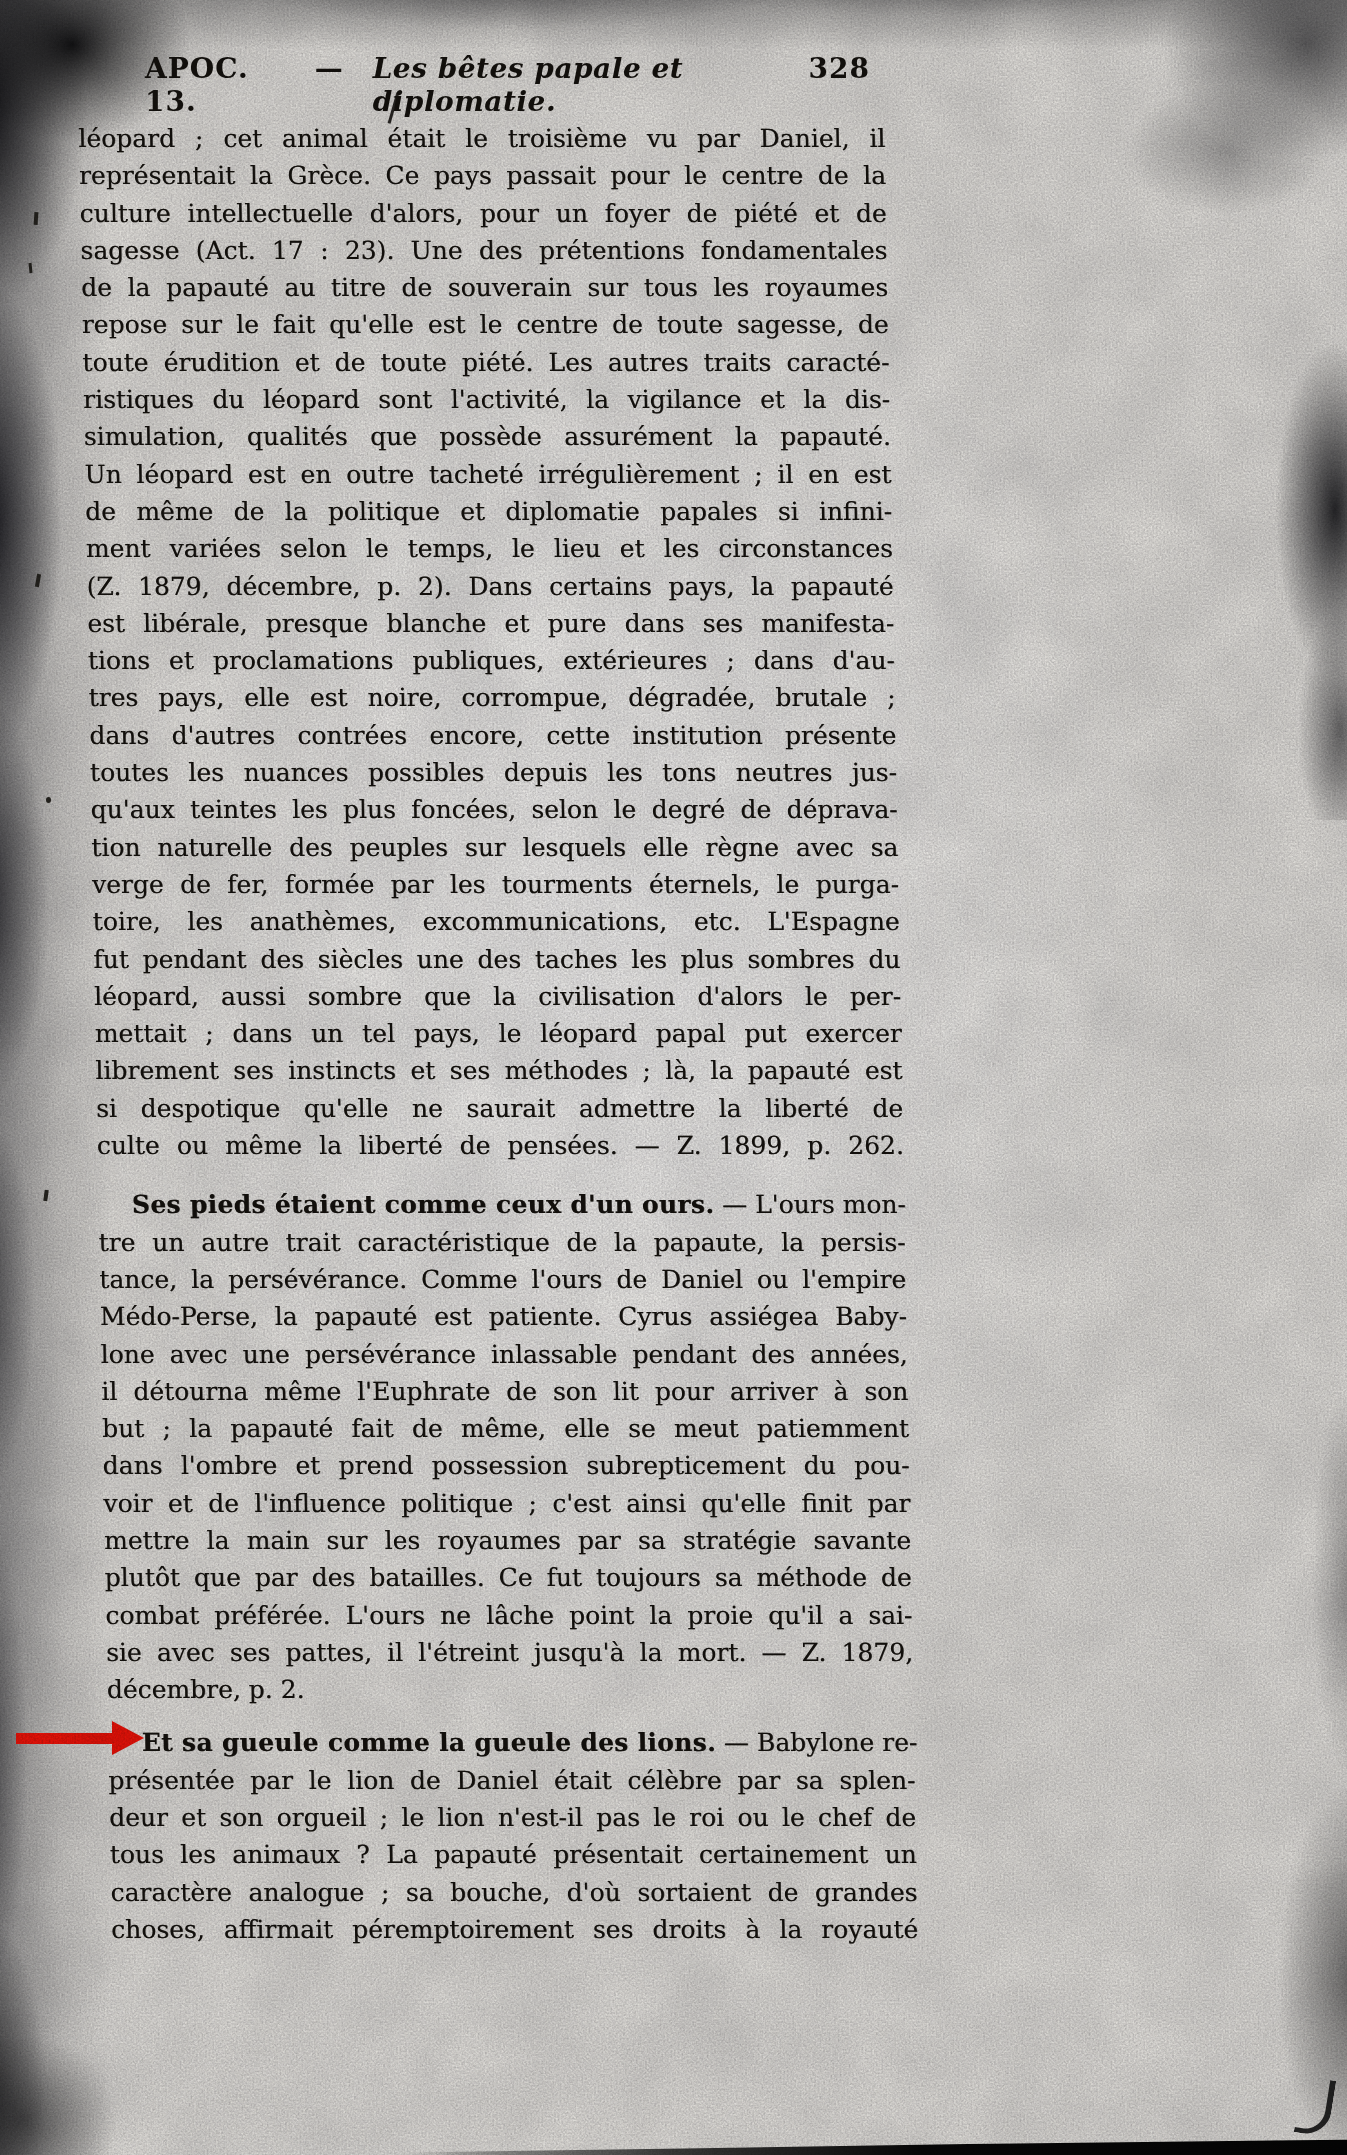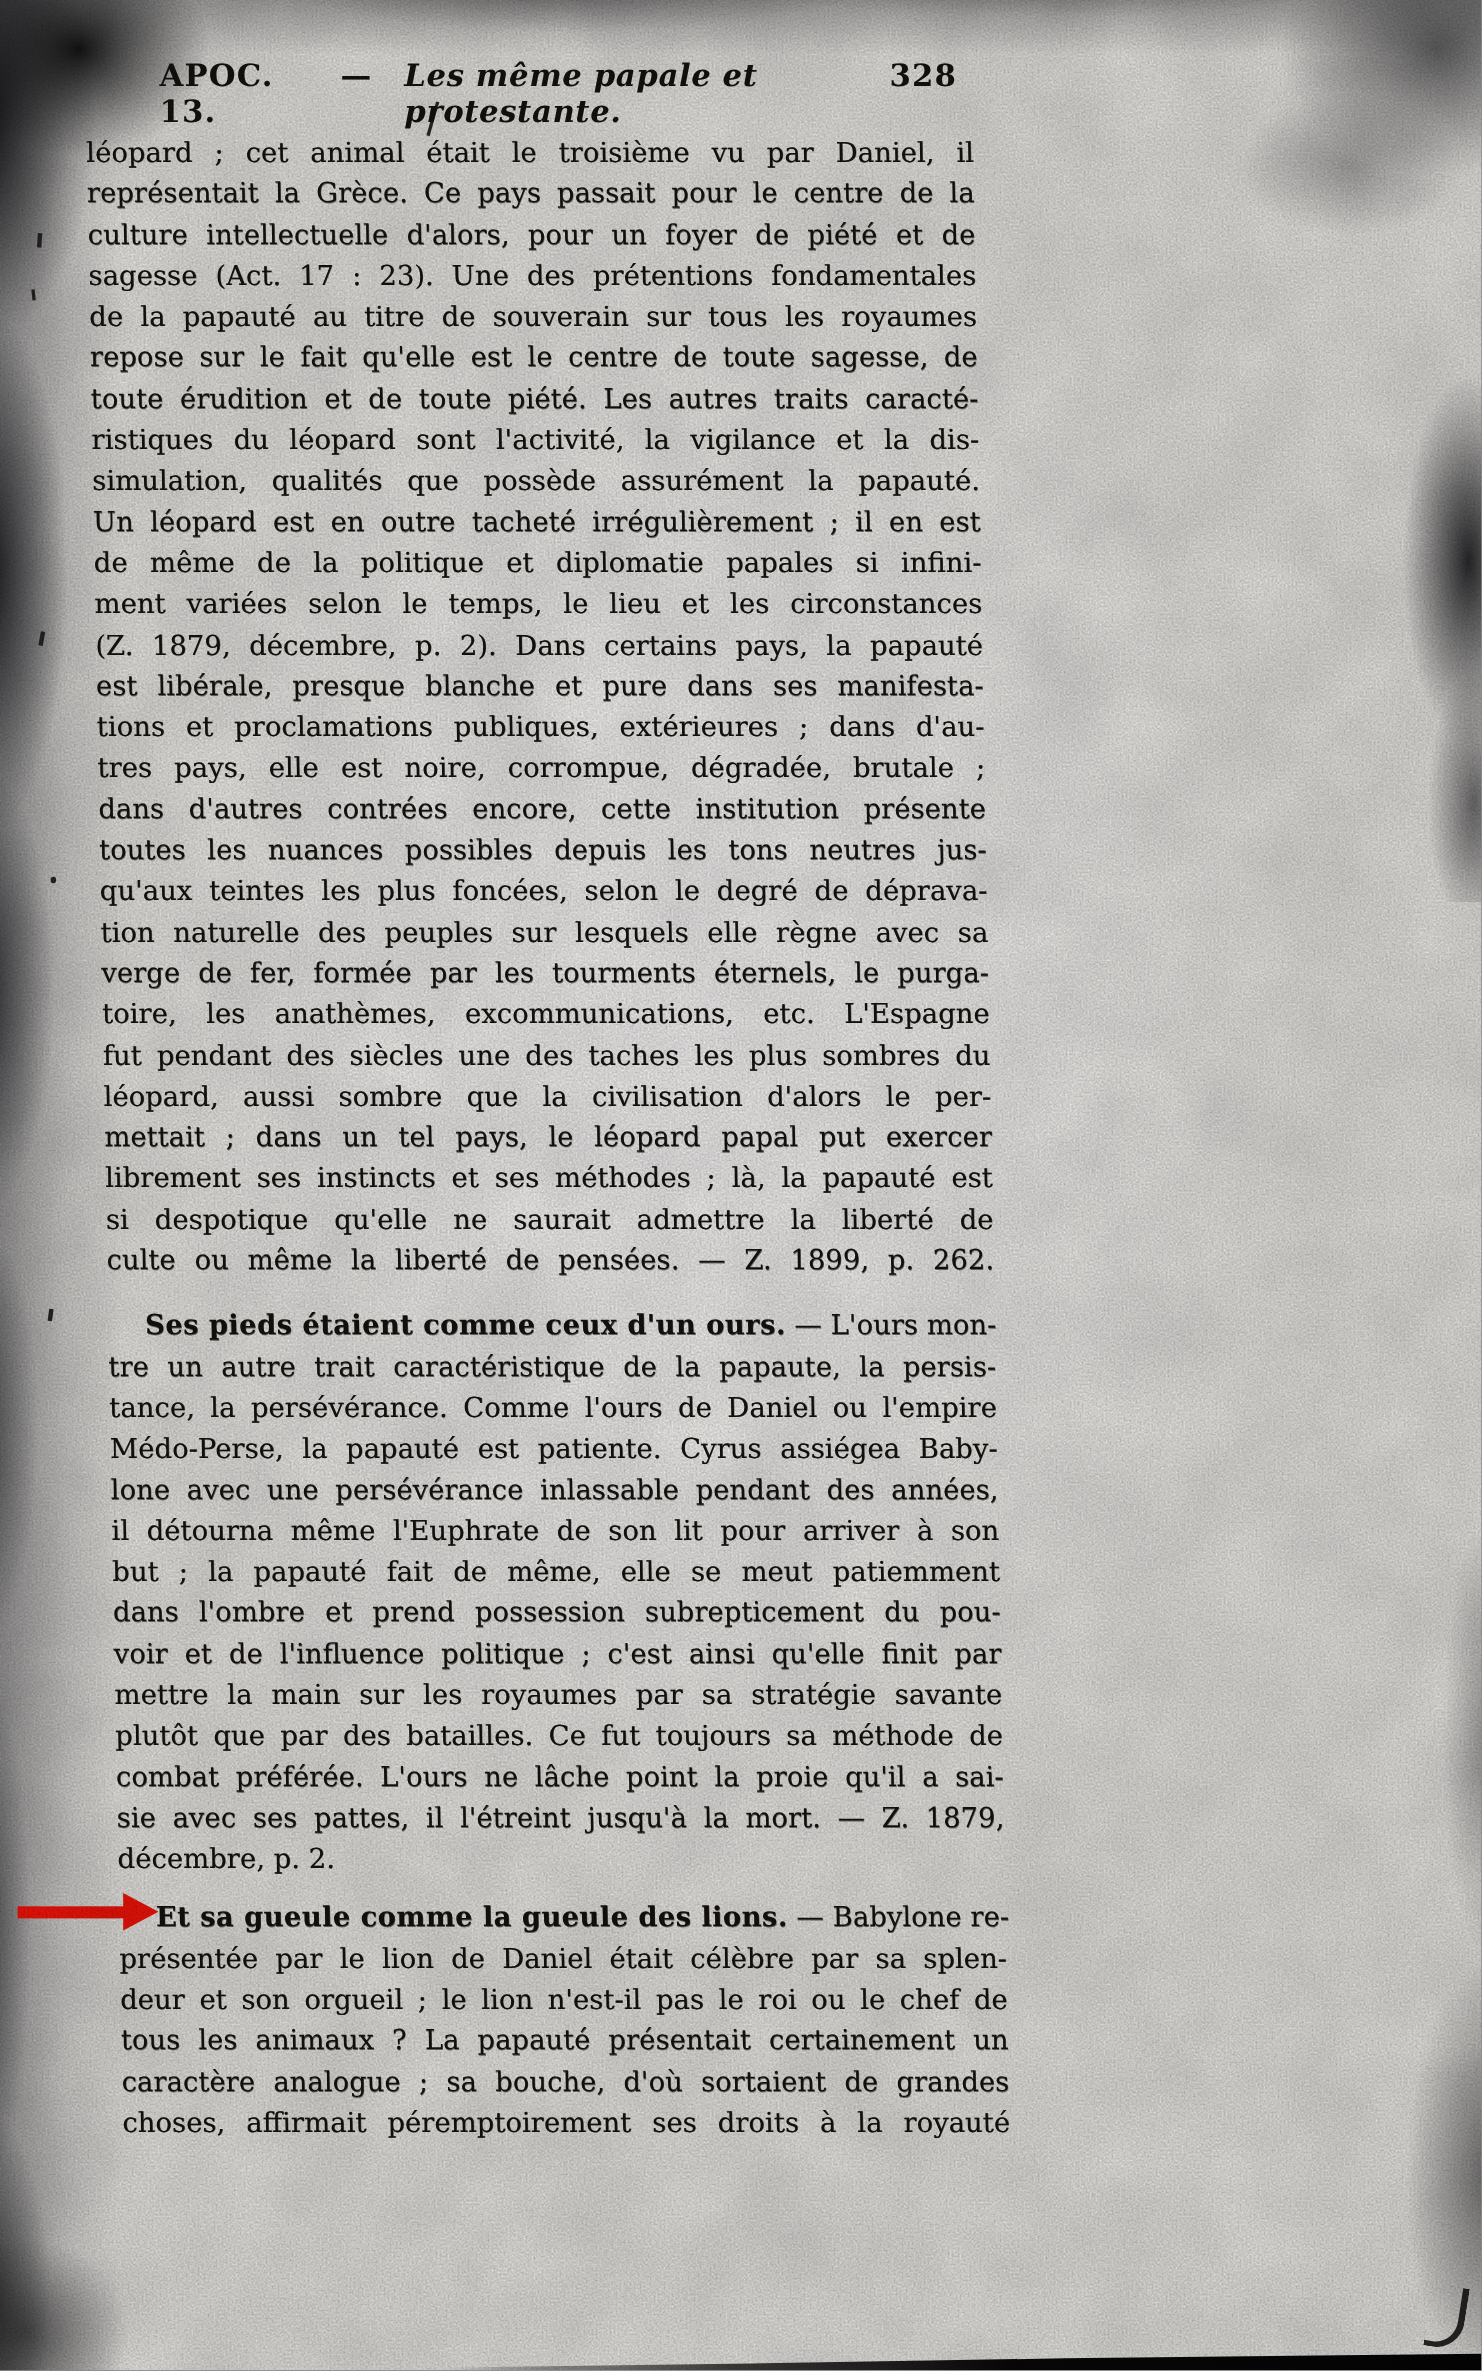--- a/index.html
+++ b/index.html
@@ -130,21 +130,21 @@
   <div class="mark" id="mark-slash"></div>
   <div class="mark" id="mark-tick1"></div>
   <div class="mark" id="mark-tick2"></div>
   <div class="mark" id="mark-tick3"></div>
   <div class="mark" id="mark-dot1"></div>
   <div class="mark" id="mark-tick4"></div>
 
   <div class="header">
     <span class="apoc">APOC. 13.</span>
     <span class="dash">—</span>
-    <span class="title">Les même papale et protestante.</span>
+    <span class="title">Les bêtes papale et diplomatie.</span>
     <span class="pagenum">328</span>
   </div>
 
   <div id="body-text">
       <div class="para">
         <div class="line">léopard ; cet animal était le troisième vu par Daniel, il</div>
         <div class="line">représentait la Grèce. Ce pays passait pour le centre de la</div>
         <div class="line">culture intellectuelle d'alors, pour un foyer de piété et de</div>
         <div class="line">sagesse (Act. 17 : 23). Une des prétentions fondamentales</div>
         <div class="line">de la papauté au titre de souverain sur tous les royaumes</div>

